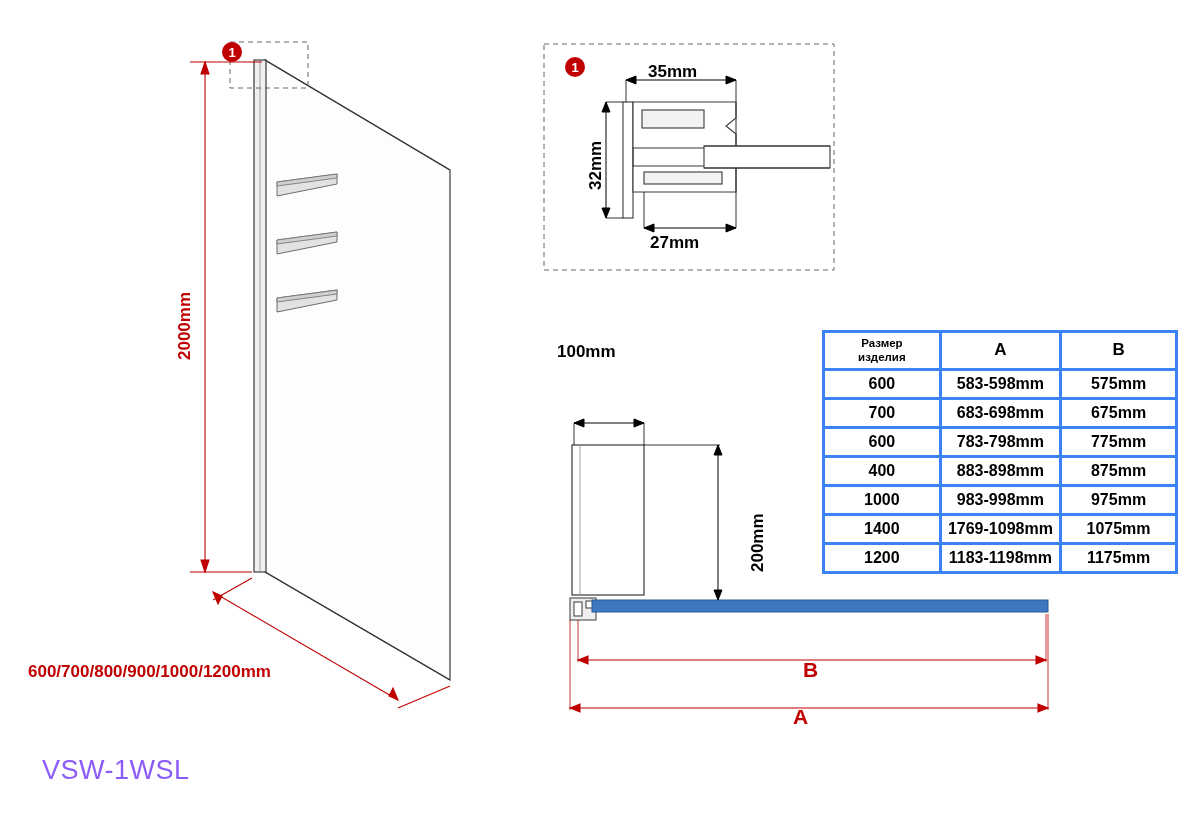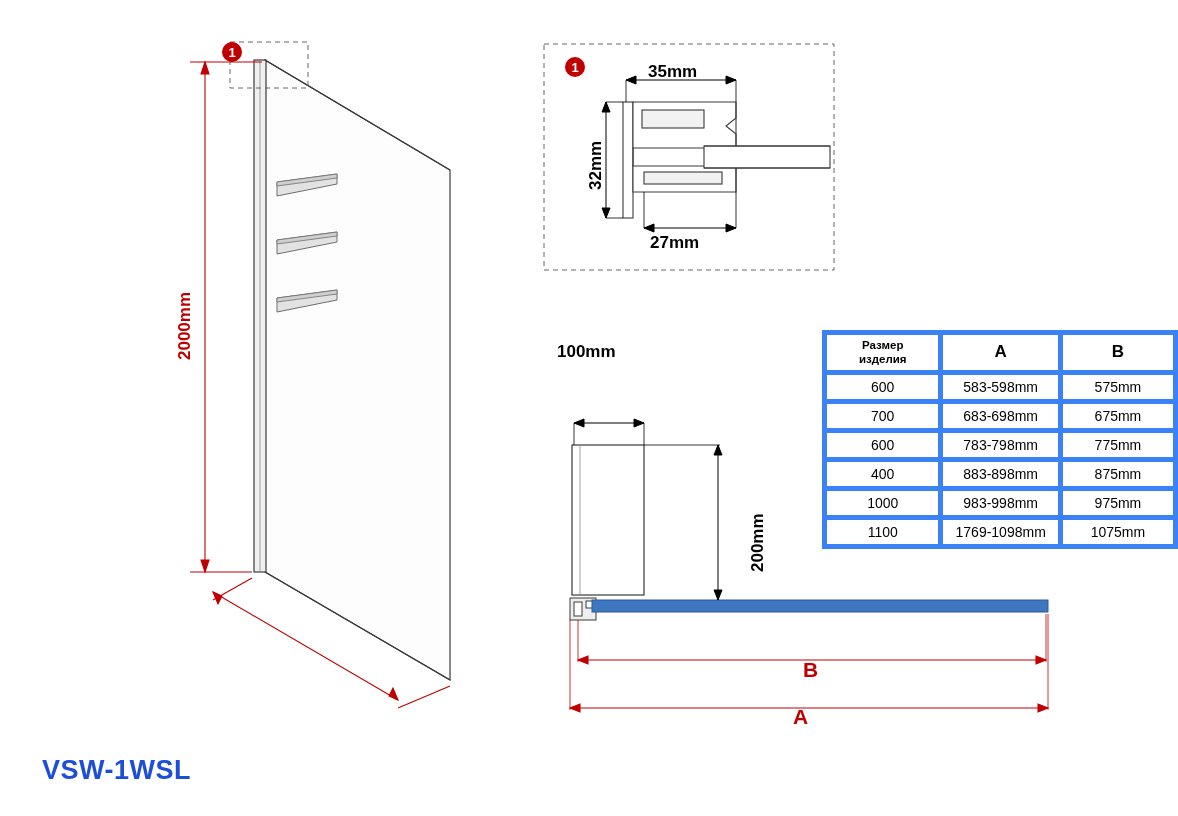--- a/index.html
+++ b/index.html
@@ -30,59 +30,59 @@
     font-weight: bold;
     color: #000;
     white-space: nowrap;
   }
   .vert {
     transform: rotate(-90deg);
     transform-origin: left top;
   }
   .model-code {
     font-size: 27px;
-    font-weight: bold;
+    font-weight: normal;
     letter-spacing: 0.5px;
-    color: #1d4ed8;
+    color: #8b5cf6;
   }
   .badge {
     width: 20px; height: 20px;
     border-radius: 50%;
     background: #c00000;
     color: #fff;
     font-size: 13px;
     font-weight: bold;
     display: flex;
     align-items: center;
     justify-content: center;
     line-height: 1;
   }
   table.sizes {
     border-collapse: collapse;
     font-size: 12px;
   }
   table.sizes th, table.sizes td {
-    border: 5px solid #3b82f6;
+    border: 3px solid #3b82f6;
     text-align: center;
     padding: 4px 6px;
     font-weight: bold;
     color: #000;
   }
   table.sizes th.hdr-small {
     font-size: 11.5px;
     font-weight: bold;
     padding: 3px 5px;
     line-height: 1.25;
   }
   table.sizes th.hdr-big {
     font-size: 17px;
   }
   table.sizes td {
-    font-weight: normal;
-    font-size: 14px;
+    font-weight: bold;
+    font-size: 16px;
   }
   table.sizes td.c0 { width: 108px; }
   table.sizes td.c1 { width: 110px; }
   table.sizes td.c2 { width: 105px; }
   svg { display: block; }
 </style>
 </head>
 <body>
 
 <div id="page">
@@ -132,20 +132,21 @@
       <polygon points="398,700 389,696 393,688"></polygon>
     </g>
   </svg>
 
   <div class="abs badge" style="left:222px; top:42px;">
     <span>1</span>
   </div>
 
   <div class="abs dim-label vert" style="left:175px; top:360px;">2000mm</div>
 
+  <div class="abs dim-label" style="left:28px; top:662px;">600/700/800/900/1000/1200mm</div>
 
   <div class="abs model-code" style="left:42px; top:755px;">VSW-1WSL</div>
 
   <svg class="abs" style="left:540px; top:40px;" width="300" height="240">
 
     <rect x="4" y="4" width="290" height="226" fill="none" stroke="#555" stroke-width="0.9" stroke-dasharray="5,4"></rect>
 
     <g stroke="#3a3a3a" stroke-width="1.1" fill="#ffffff">
 
       <rect x="83" y="62" width="10" height="116"></rect>
@@ -285,21 +286,26 @@
           <td class="c0">400</td>
           <td class="c1">883-898mm</td>
           <td class="c2">875mm</td>
         </tr>
         <tr>
           <td class="c0">1000</td>
           <td class="c1">983-998mm</td>
           <td class="c2">975mm</td>
         </tr>
         <tr>
-          <td class="c0">1100</td>
+          <td class="c0">1400</td>
           <td class="c1">1769-1098mm</td>
           <td class="c2">1075mm</td>
+        </tr>
+        <tr>
+          <td class="c0">1200</td>
+          <td class="c1">1183-1198mm</td>
+          <td class="c2">1175mm</td>
         </tr>
       </tbody>
     </table>
   </div>
 
 </div>
 
 </body></html>

